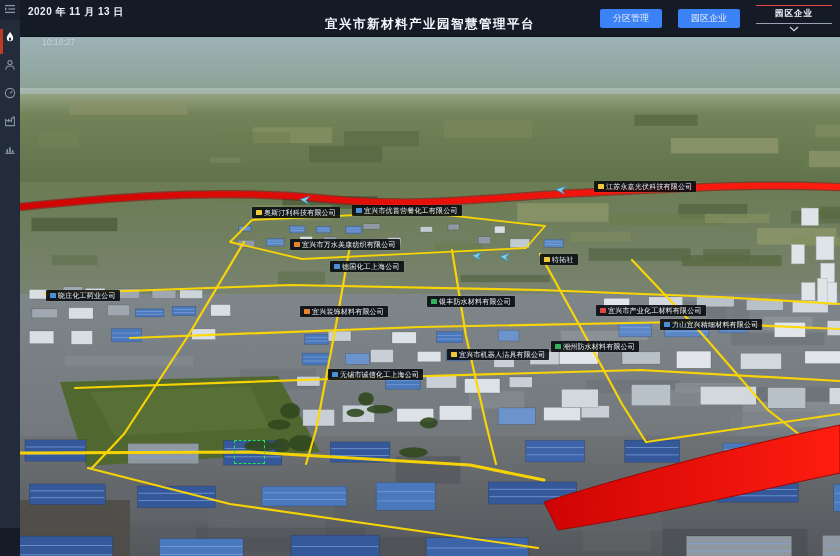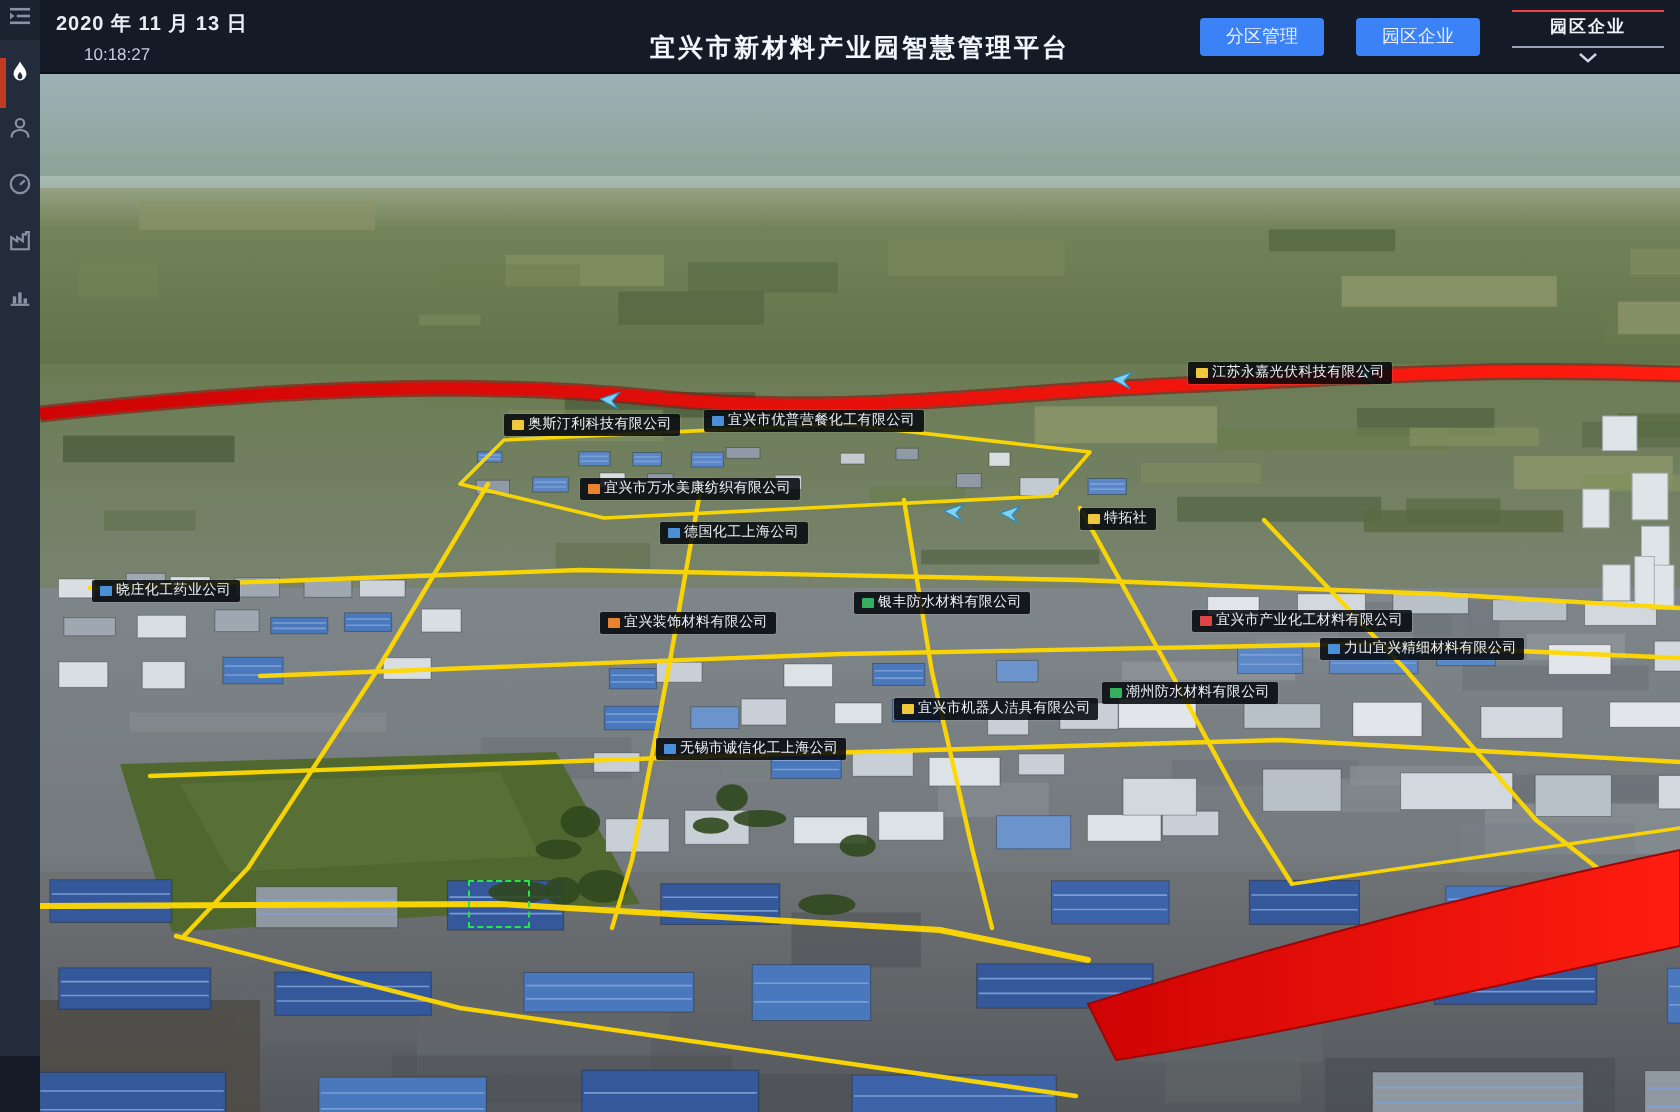--- a/index.html
+++ b/index.html
@@ -6,21 +6,21 @@
   body{
     width:840px;height:556px;position:relative;overflow:hidden;
     background:#0e131c;font-family:"Liberation Sans",sans-serif;
     -webkit-font-smoothing:antialiased;
   }
   
   .topbar{position:absolute;left:20px;top:0;width:820px;height:36px;
     background:#141b27;z-index:30;border-bottom:1px solid #0b0f17;}
   .datetime{position:absolute;left:8px;top:5px;}
   .date{font-size:10px;font-weight:bold;color:#e9eef6;letter-spacing:.5px;}
-  .time{font-size:8.5px;color:#c7cfdd;margin-top:3px;padding-left:14px;}
+  .time{font-size:8.5px;color:#c7cfdd;margin-top:18px;padding-left:14px;}
   .title{position:absolute;left:0;right:0;top:0;height:48px;display:flex;
     align-items:center;justify-content:center;font-size:12.5px;font-weight:bold;
     color:#f3f7fd;letter-spacing:1.5px;pointer-events:none;}
   .topbar-right{position:absolute;right:8px;top:0;height:36px;display:flex;
     align-items:center;gap:16px;}
   .tb-btn{background:#3b82f6;color:#e9eef6;font-size:9px;line-height:1;
     padding:5px 13px;border-radius:2px;border:none;cursor:pointer;
     font-family:"Liberation Sans",sans-serif;}
   .dropdown{width:76px;text-align:center;cursor:pointer;}
   .dd-label{font-size:8.5px;font-weight:bold;color:#eef2f9;

